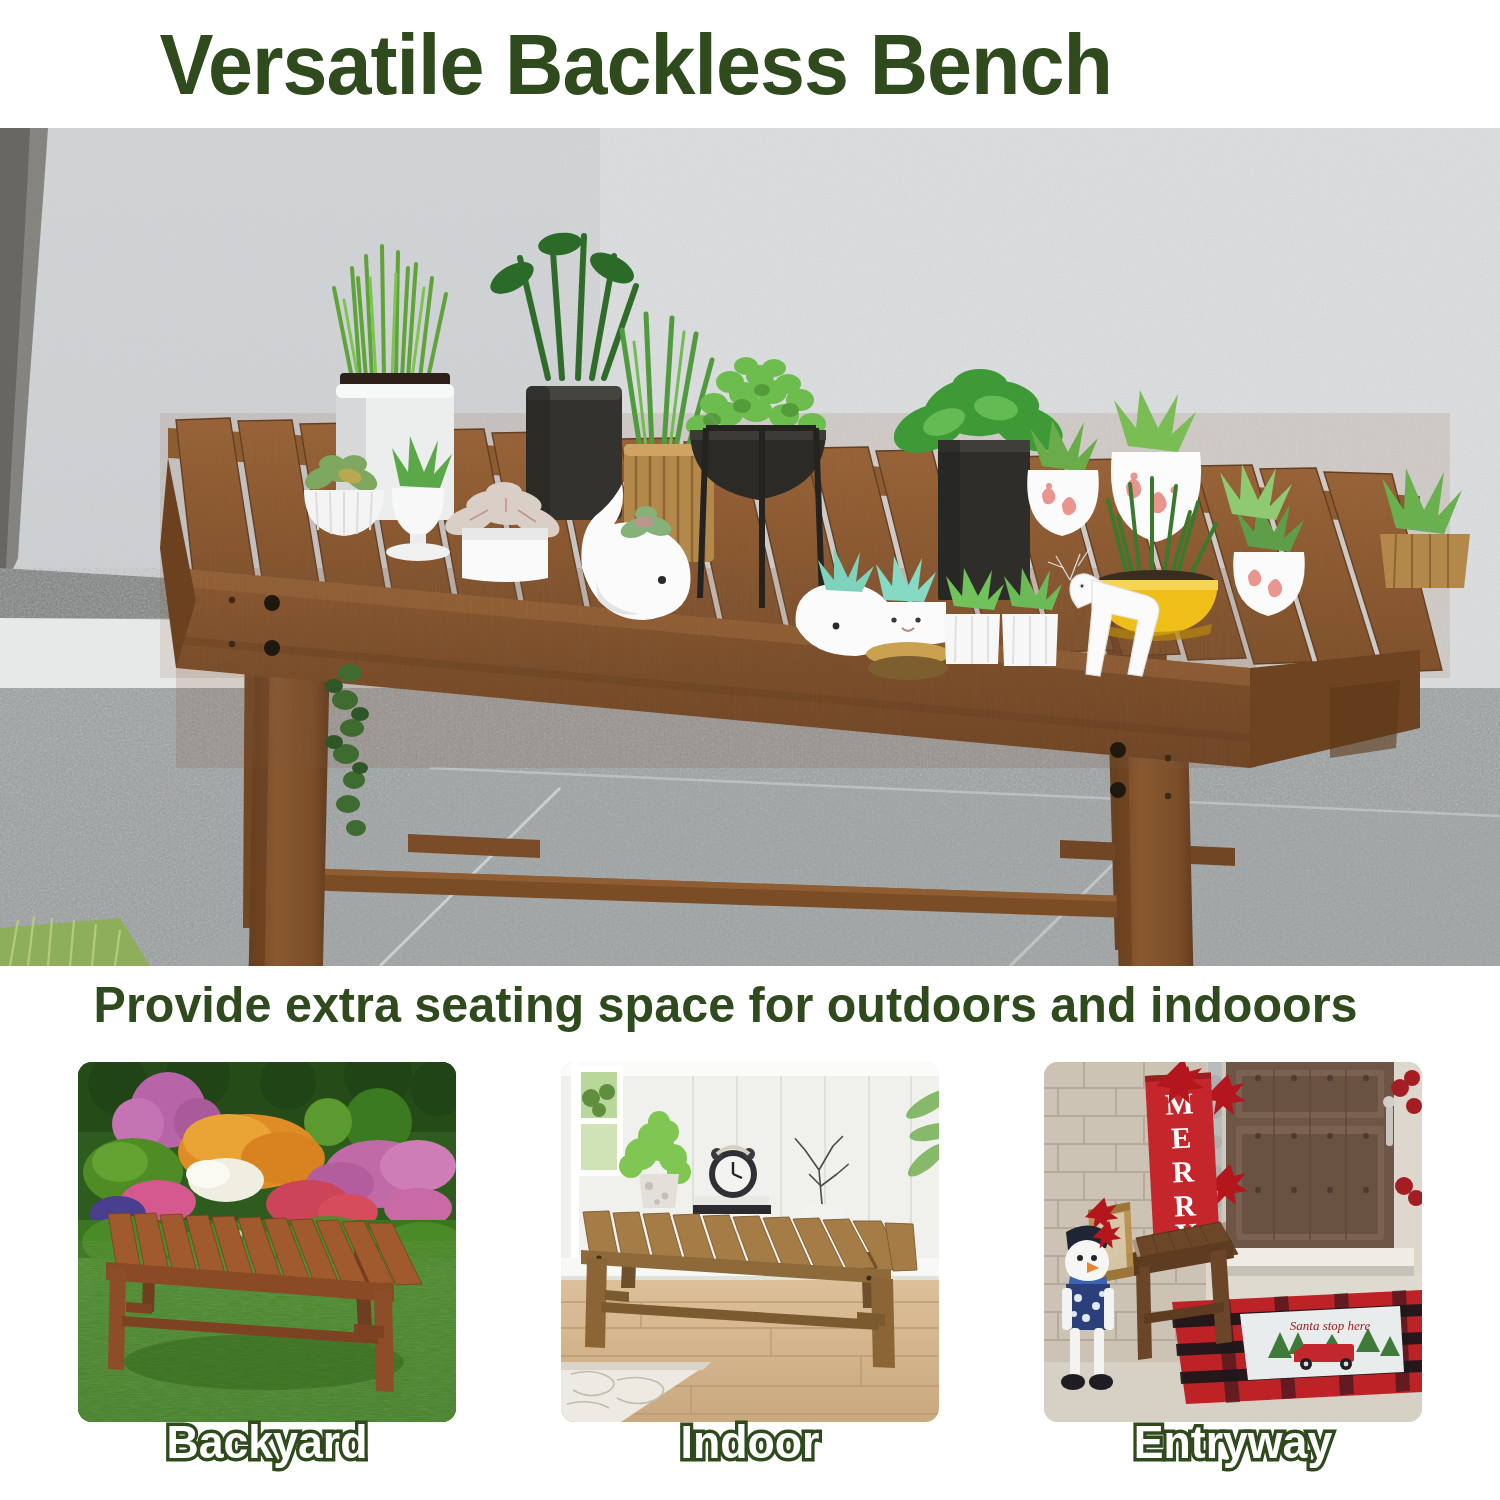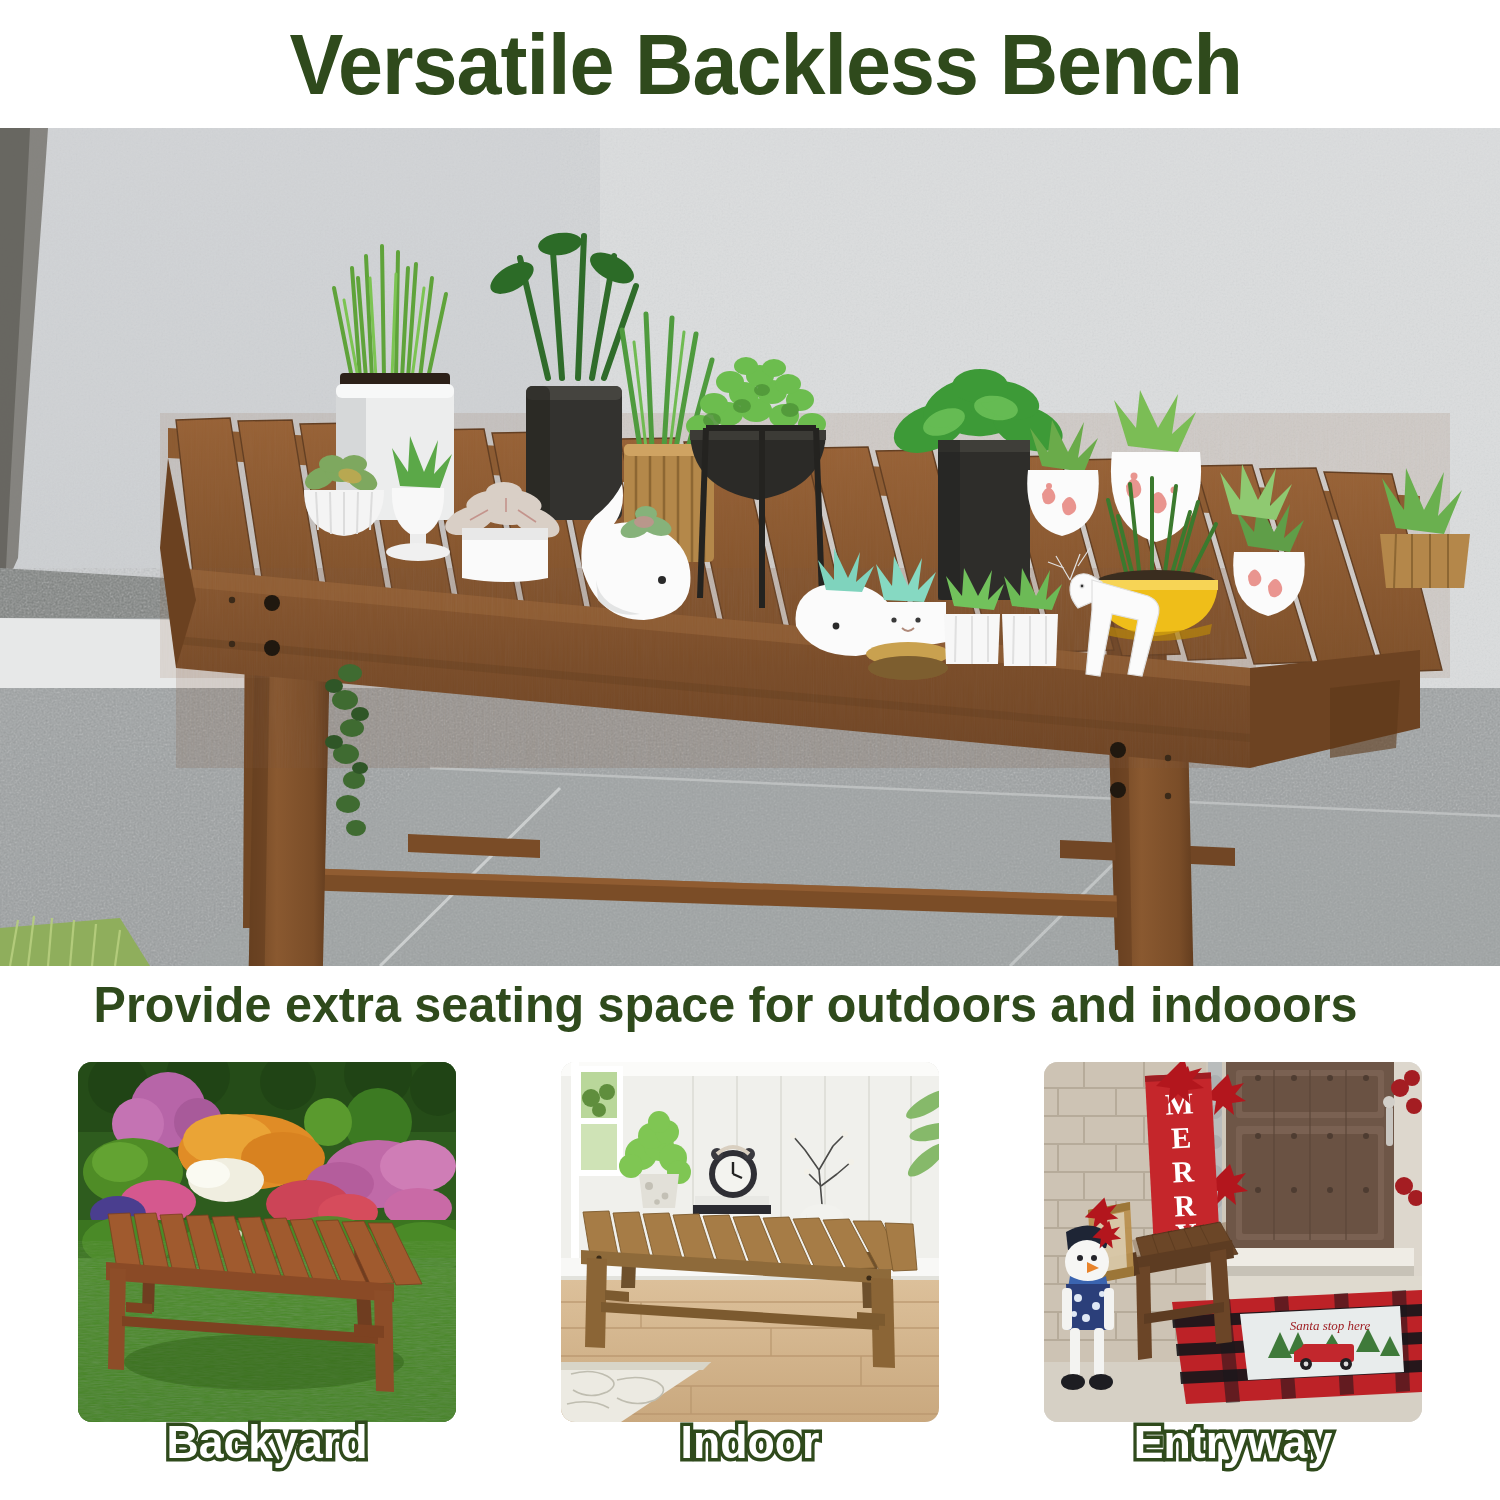--- a/index.html
+++ b/index.html
@@ -4,21 +4,21 @@
 <style>
   * { margin:0; padding:0; box-sizing:border-box; }
   html,body { width:1500px; height:1500px; background:#ffffff; overflow:hidden; }
   body { font-family:"Liberation Sans", sans-serif; }
 
   .page { position:relative; width:1500px; height:1500px; background:#fff; }
 
   
   .title-bar {
     position:absolute; left:0; top:0; width:1272px; height:128px;
-    display:flex; align-items:center; justify-content:flex-end;
+    display:flex; align-items:center; justify-content:center;
   }
   .title {
     font-family:"Liberation Sans", sans-serif;
     font-weight:bold;
     font-size:86px;
     line-height:1;
     letter-spacing:-1px;
     color:#2f4a1c;
     transform:scaleX(0.94);
     white-space:nowrap;

